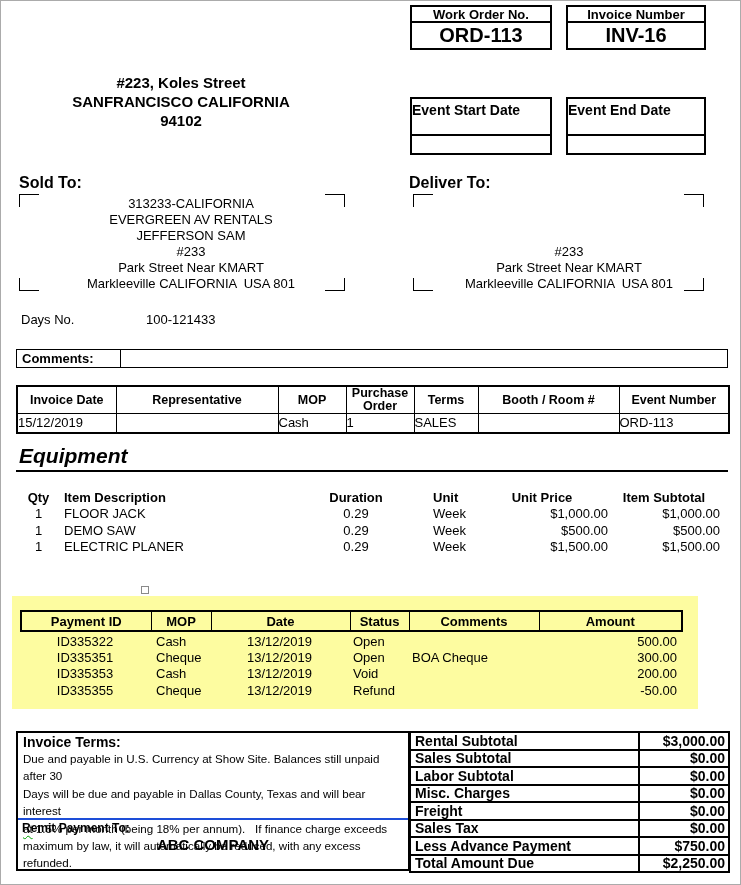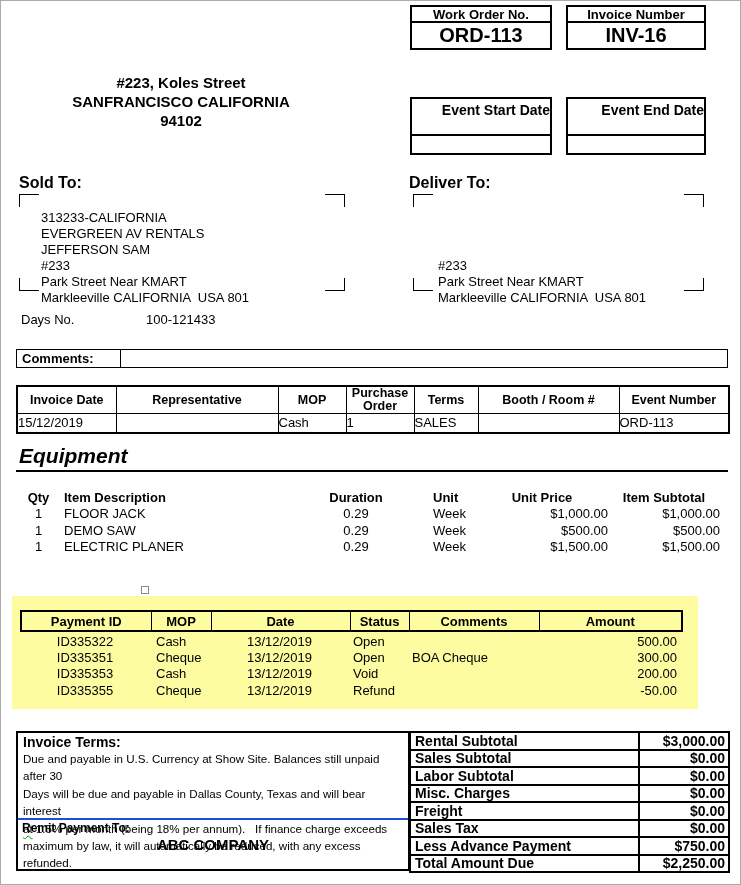--- a/index.html
+++ b/index.html
@@ -31,40 +31,40 @@
   .inb { left: 565px; top: 4px; width: 140px; height: 45px; }
 
   .company {
     position: absolute; left: 30px; top: 72px; width: 300px;
     text-align: center; font-weight: bold; font-size: 15px; line-height: 19px;
   }
 
   .ebox { position: absolute; border: 2px solid #000; background: #fff; }
   .ebox .elbl {
     height: 37px; border-bottom: 2px solid #000;
-    text-align: right; font-weight: bold; font-size: 14px; padding-top: 3px;
+    text-align: left; font-weight: bold; font-size: 14px; padding-top: 3px;
   }
   .ebox .eval { height: 16px; font-size: 12px; }
   .es { left: 409px; top: 96px; width: 142px; height: 58px; }
   .ee { left: 565px; top: 96px; width: 140px; height: 58px; }
 
   
   .h2 { position: absolute; font-weight: bold; font-size: 16px; }
   .soldto-h  { left: 18px;  top: 173px; }
   .deliver-h { left: 408px; top: 173px; }
 
   .win { position: absolute; top: 193px; height: 97px; }
   .win-sold { left: 18px;  width: 326px; }
   .win-del  { left: 412px; width: 291px; }
   .bk { position: absolute; width: 20px; height: 13px; }
   .bk-tl { top: 0; left: 0;  border-top: 1px solid #000; border-left: 1px solid #000; }
   .bk-tr { top: 0; right: 0; border-top: 1px solid #000; border-right: 1px solid #000; }
   .bk-bl { bottom: 0; left: 0;  border-bottom: 1px solid #000; border-left: 1px solid #000; }
   .bk-br { bottom: 0; right: 0; border-bottom: 1px solid #000; border-right: 1px solid #000; }
-  .win-lines { position: absolute; top: 16px; left: 22px; right: 4px; }
+  .win-lines { position: absolute; top: 2px; left: 22px; right: 4px; text-align: center; }
   .win-del .win-lines { left: 25px; }
   .win-line { height: 16px; font-size: 13px; line-height: 16px; white-space: pre-wrap; }
 
   .phone-lbl { position: absolute; left: 20px;  top: 311px; font-size: 13px; }
   .phone-val { position: absolute; left: 145px; top: 311px; font-size: 13px; }
 
   
   .comments {
     position: absolute; left: 15px; top: 348px; width: 712px; height: 19px;
     border: 1px solid #000; display: flex;

